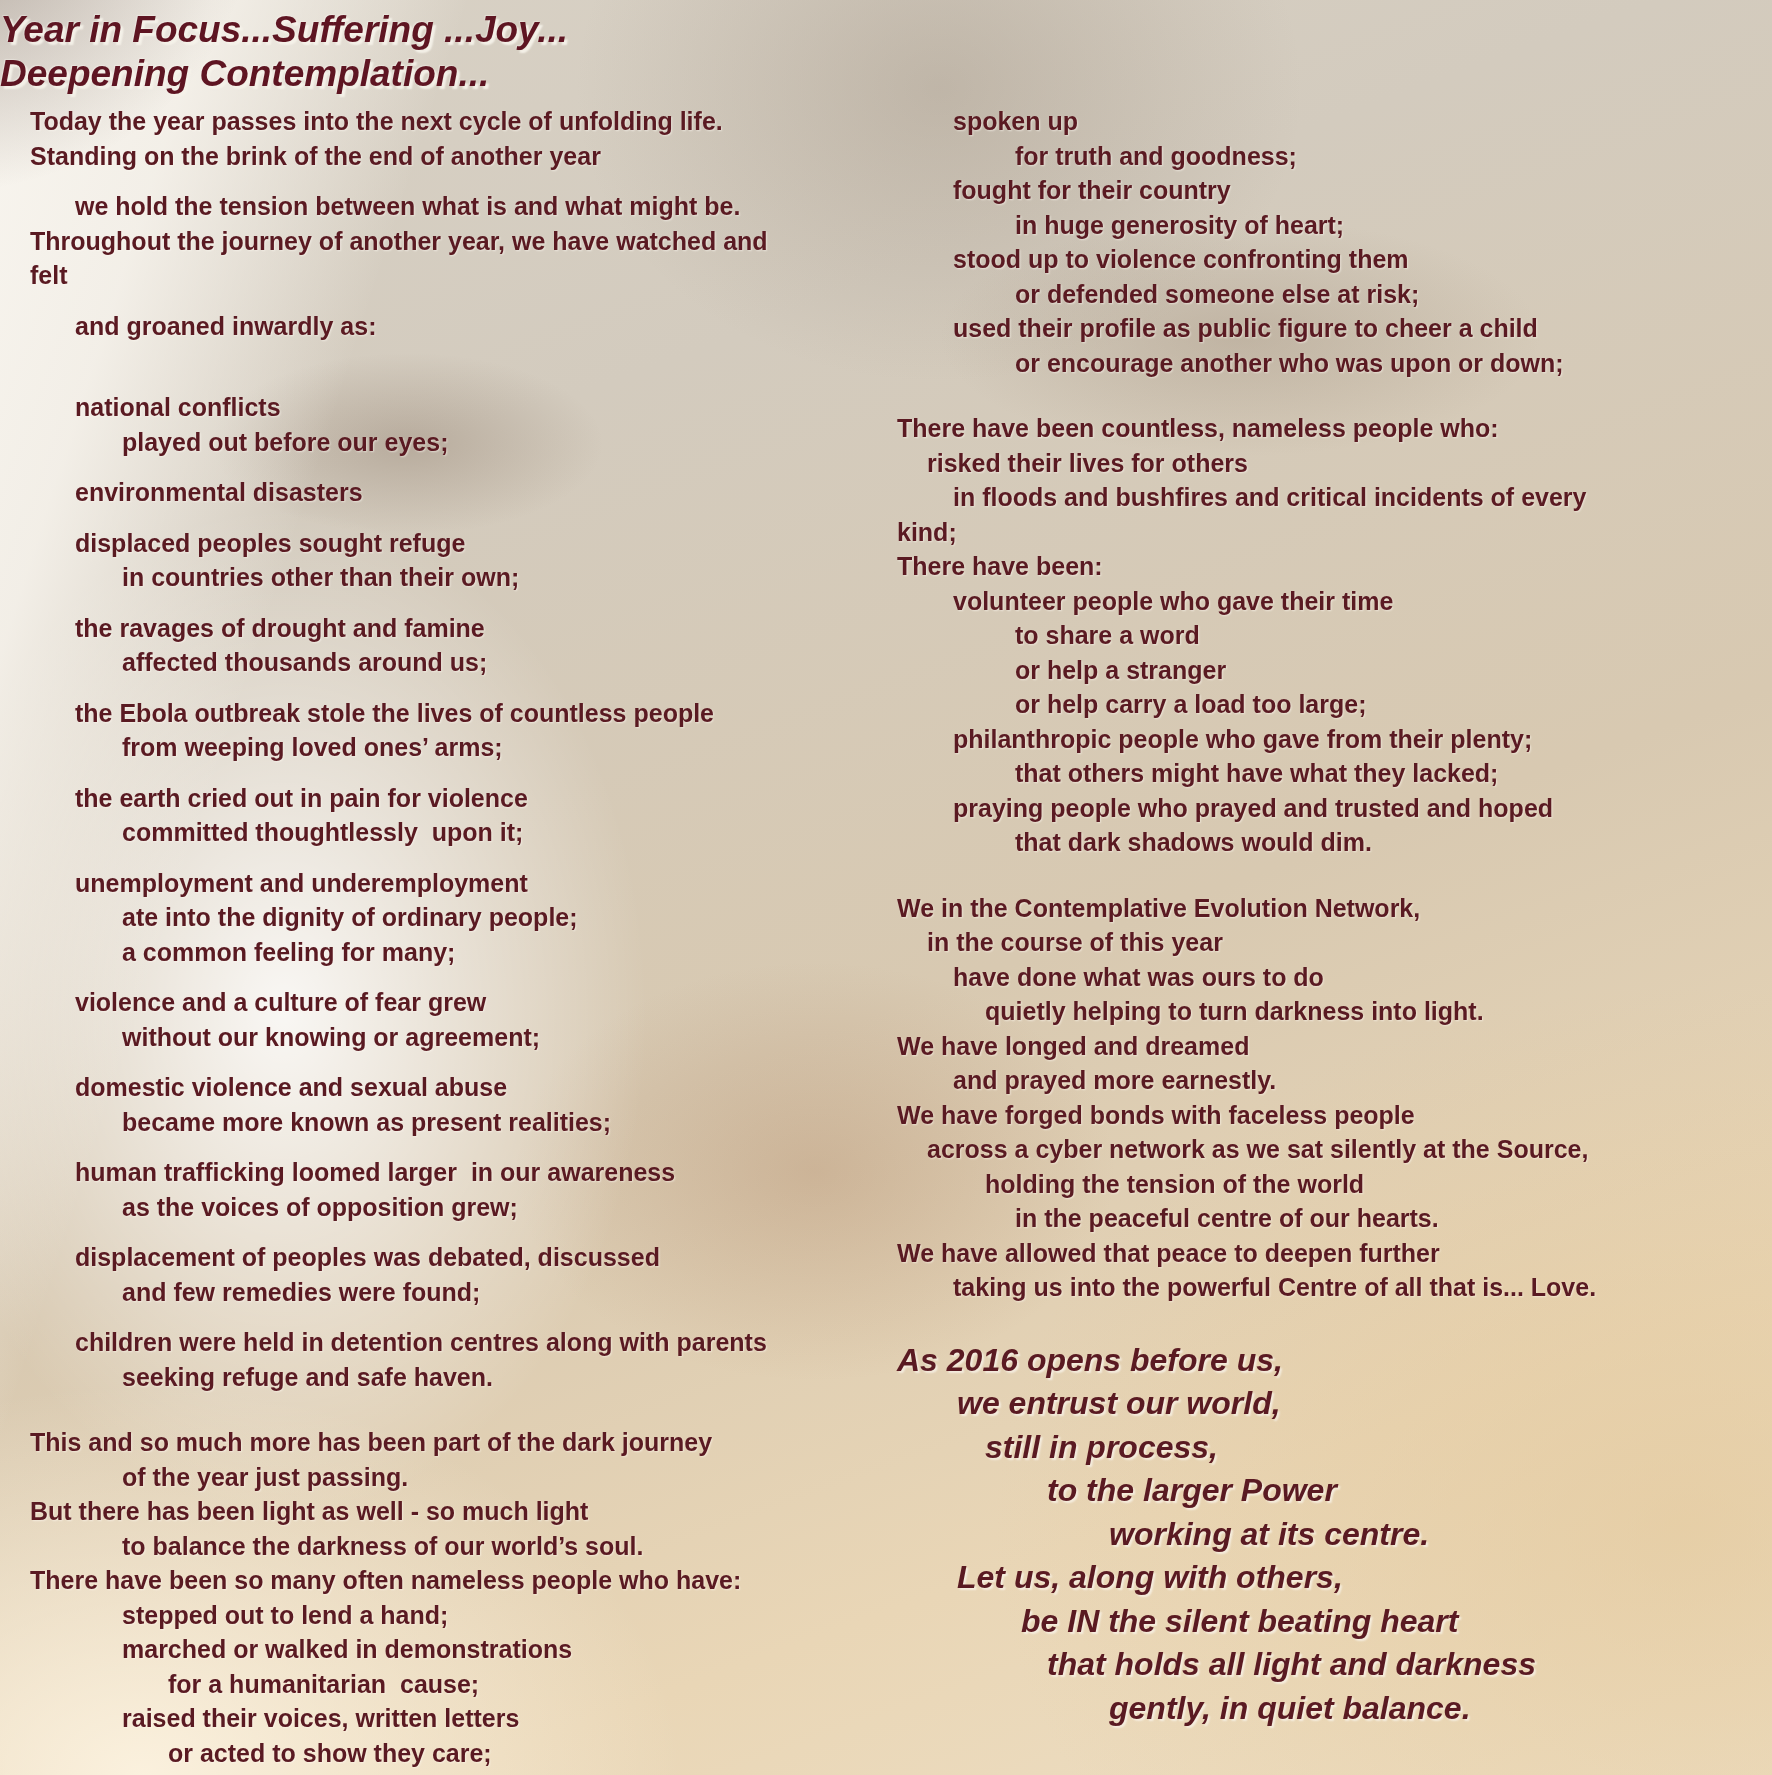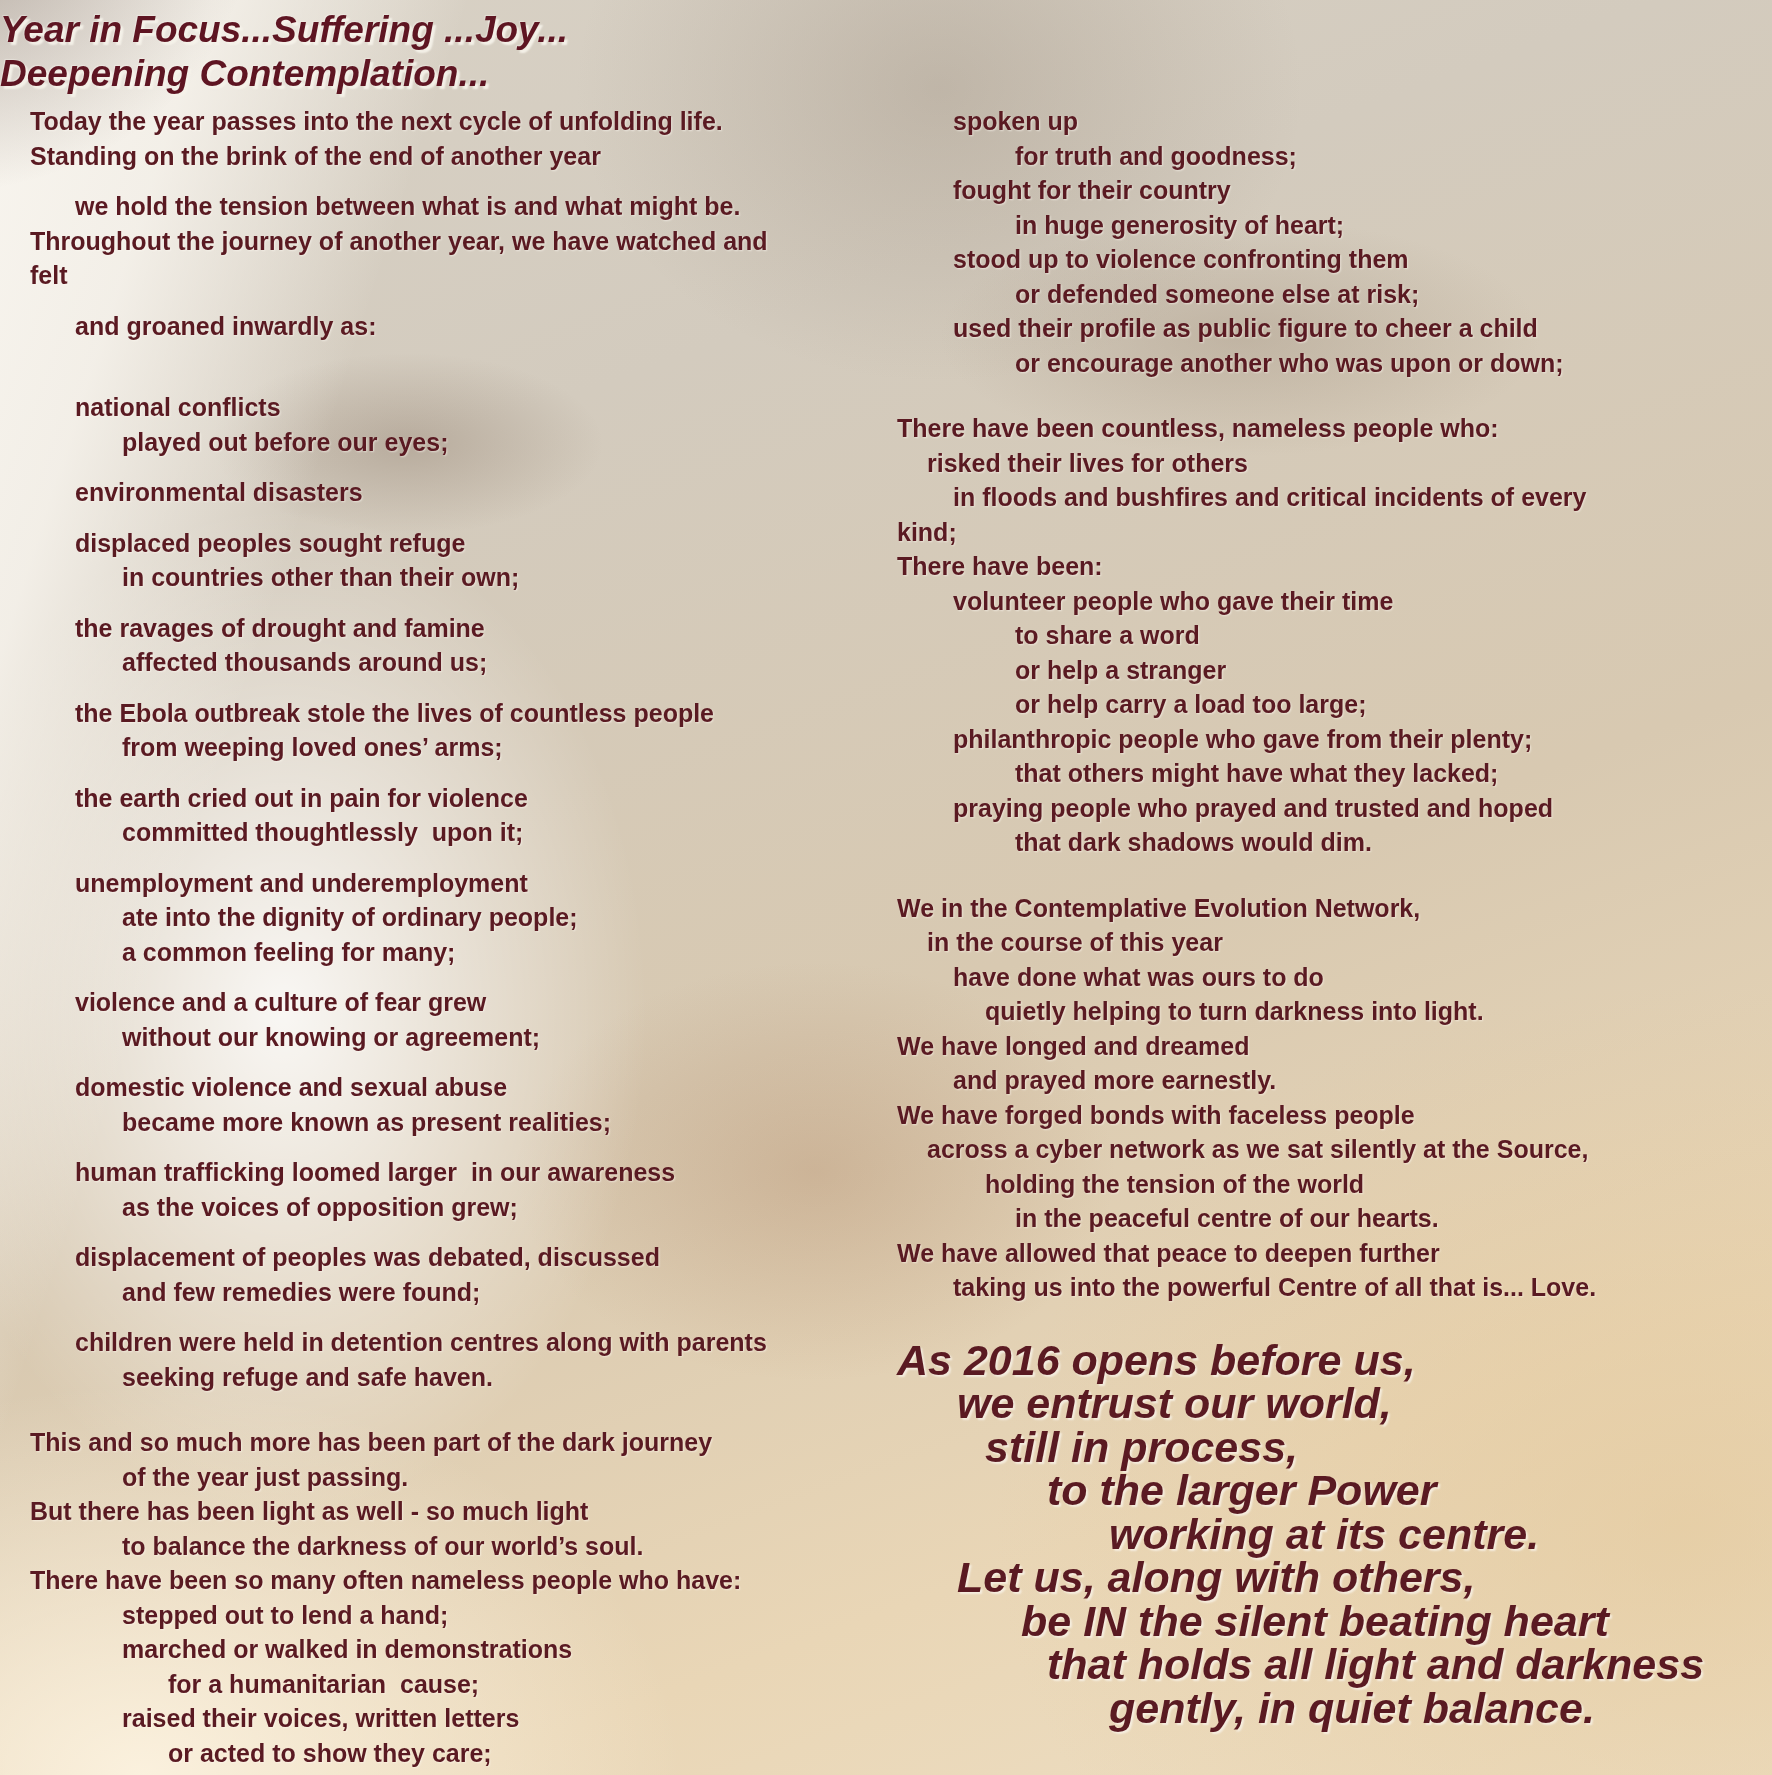--- a/index.html
+++ b/index.html
@@ -47,21 +47,21 @@
   .col-left .i1{padding-left:45px;margin-top:16px;}
   .col-left .i2{padding-left:92px;}
   .col-left .i3{padding-left:138px;}
   .col-right .i0{padding-left:0;}
   .col-right .i1{padding-left:30px;}
   .col-right .i2{padding-left:56px;}
   .col-right .i3{padding-left:88px;}
   .col-right .i4{padding-left:118px;}
   .closing{
     margin-top:34px;
-    font-size:43px;line-height:43.5px;font-style:italic;font-weight:bold;
+    font-size:32px;line-height:43.5px;font-style:italic;font-weight:bold;
     color:var(--text-color,#5a1a22);
     text-shadow:2px 2px 2px rgba(250,246,238,0.75);
   }
   .closing .i0{padding-left:0;}
   .closing .i1{padding-left:60px;}
   .closing .i2{padding-left:88px;}
   .closing .i3{padding-left:124px;}
   .closing .i4{padding-left:150px;}
   .closing .i5{padding-left:212px;}
 </style>

